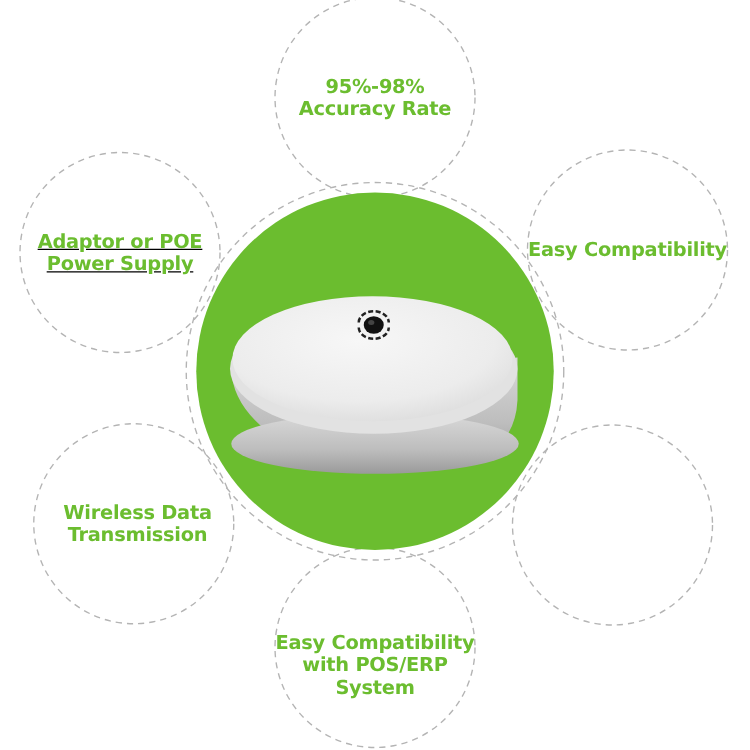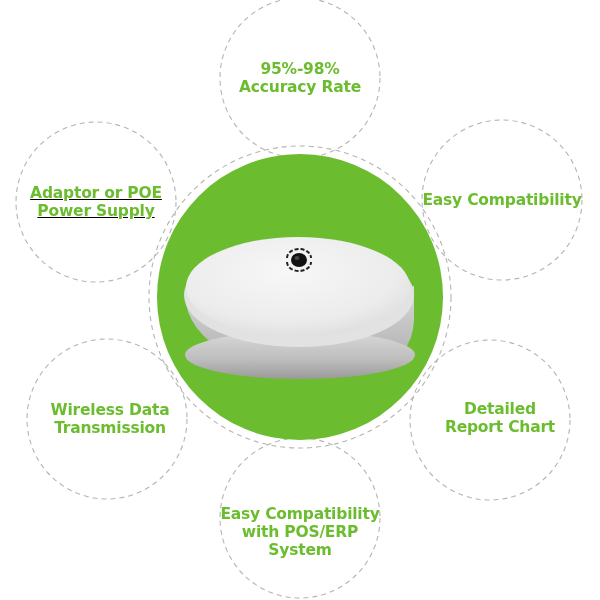--- a/index.html
+++ b/index.html
@@ -103,24 +103,20 @@
 
   <div class="feature" style="left:422px; top:120px;">
     <div class="feature-label">Easy Compatibility</div>
   </div>
 
   <div class="feature" style="left:30px; top:339px;">
     <div class="feature-label">Wireless Data
 Transmission</div>
   </div>
 
-  <div class="feature" style="left:420px; top:338px;">
-    <div class="feature-label">Detailed
-Report Chart</div>
-  </div>
 
   <div class="feature" style="left:220px; top:452px;">
     <div class="feature-label">Easy Compatibility
 with POS/ERP
 System</div>
   </div>
 
 </div>
 
 </body></html>

